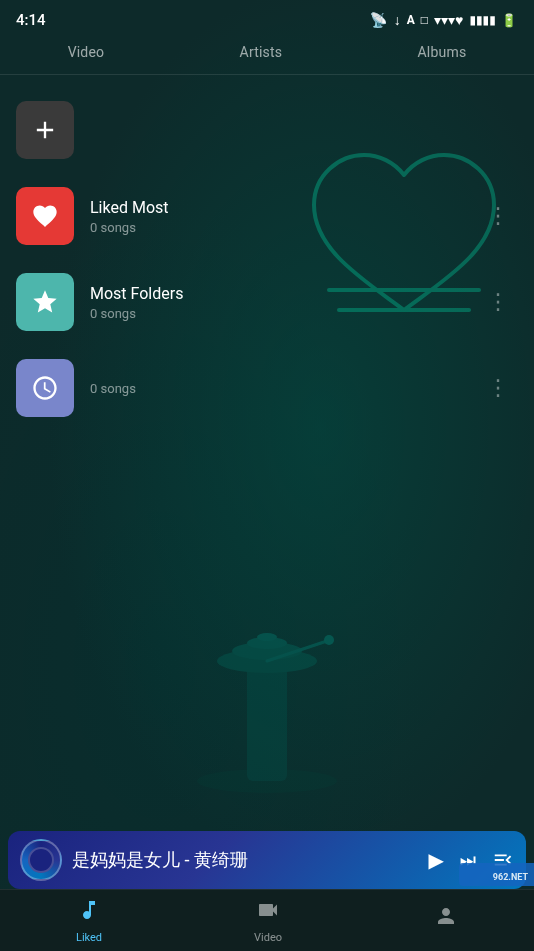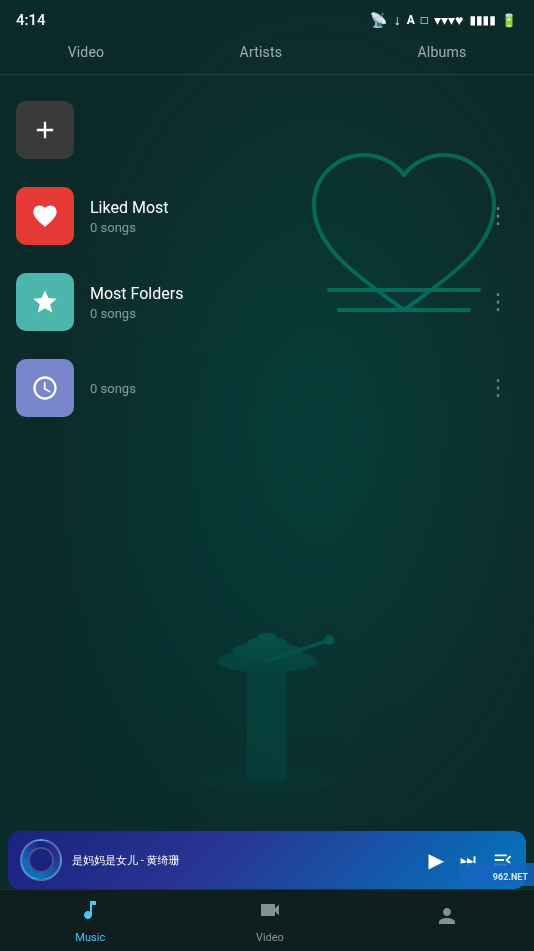--- a/index.html
+++ b/index.html
@@ -215,21 +215,21 @@
       width: 26px;
       height: 26px;
       border-radius: 50%;
       background: #1a237e;
       border: 2px solid rgba(255,255,255,0.2);
     }
 
     .now-playing-title {
       flex: 1;
       color: #fff;
-      font-size: 11px;
+      font-size: 18px;
       font-weight: 400;
       white-space: nowrap;
       overflow: hidden;
       text-overflow: ellipsis;
     }
 
     .now-playing-controls {
       display: flex;
       align-items: center;
       gap: 16px;
@@ -395,21 +395,21 @@
   </div>
 </div>
 
 <div class="bottom-nav">
   <div class="nav-item active">
     <span class="nav-icon">
       <svg width="24" height="24" viewBox="0 0 24 24" fill="#4fc3f7">
         <path d="M12 3v10.55c-.59-.34-1.27-.55-2-.55-2.21 0-4 1.79-4 4s1.79 4 4 4 4-1.79 4-4V7h4V3h-6z"></path>
       </svg>
     </span>
-    <span class="nav-label">Music</span>
+    <span class="nav-label">Liked</span>
   </div>
   <div class="nav-item">
     <span class="nav-icon">
       <svg width="24" height="24" viewBox="0 0 24 24" fill="rgba(255,255,255,0.5)">
         <path d="M17 10.5V7c0-.55-.45-1-1-1H4c-.55 0-1 .45-1 1v10c0 .55.45 1 1 1h12c.55 0 1-.45 1-1v-3.5l4 4v-11l-4 4z"></path>
       </svg>
     </span>
     <span class="nav-label">Video</span>
   </div>
   <div class="nav-item">

